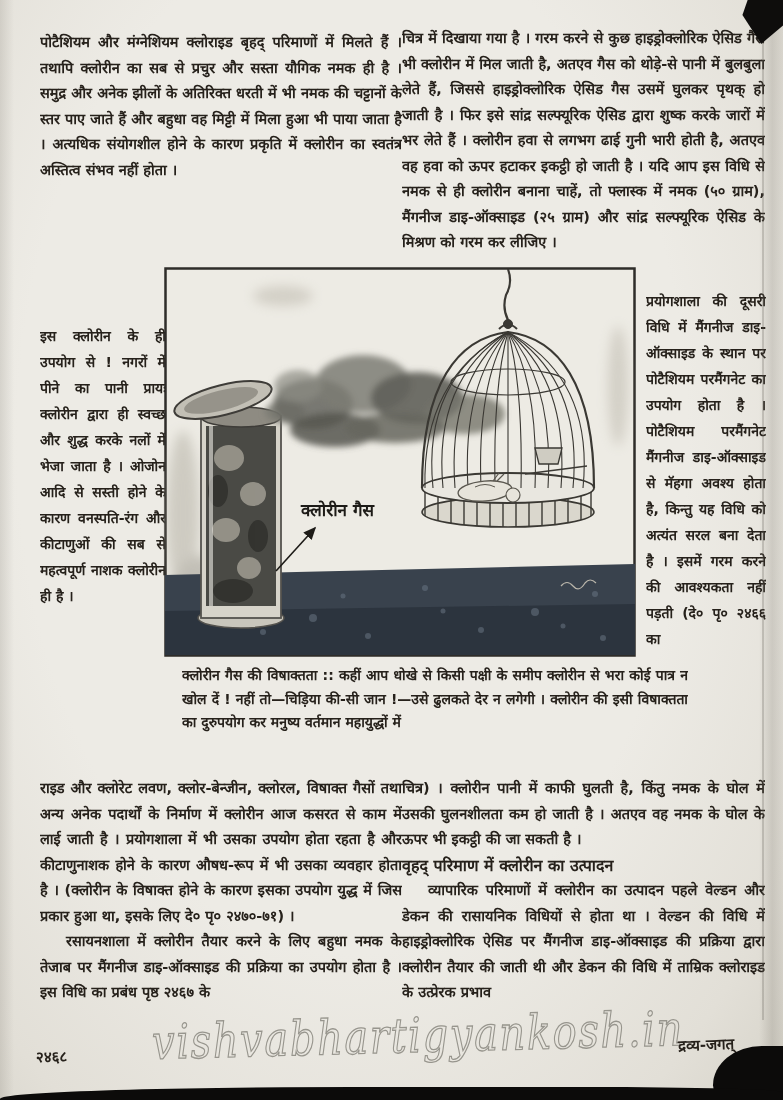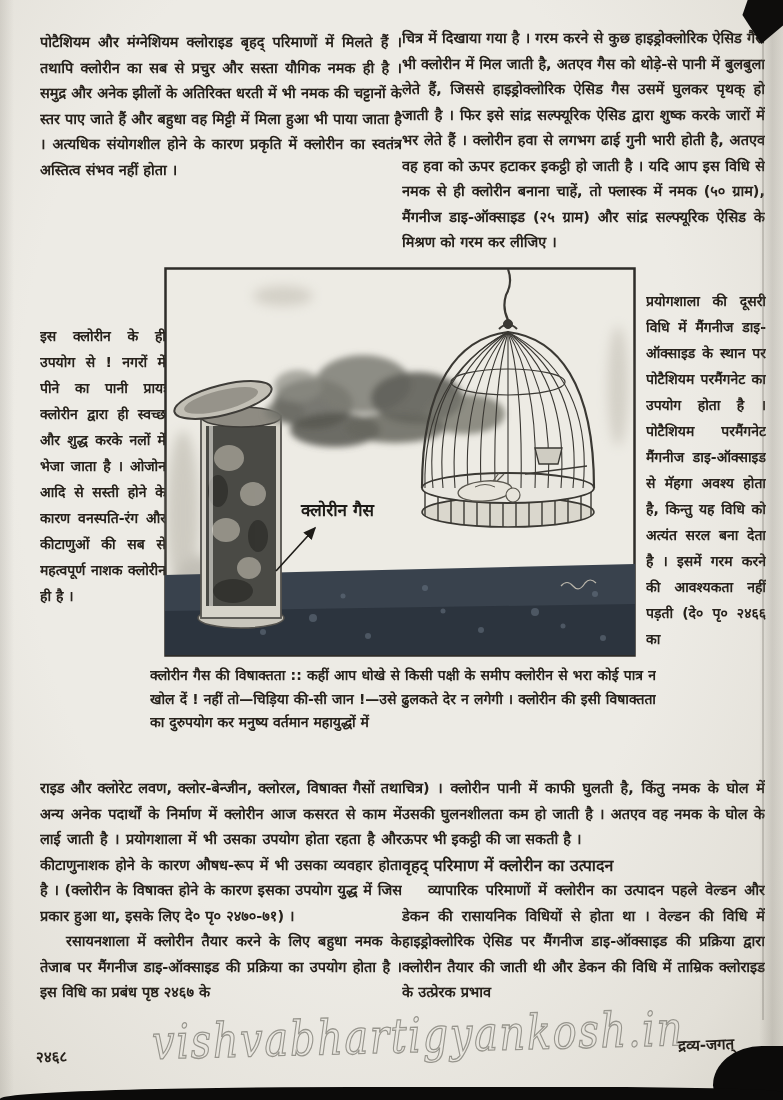--- a/index.html
+++ b/index.html
@@ -5,21 +5,21 @@
   html,body{margin:0;padding:0;background:#b9b6ae;}
   .page{
     position:relative;width:783px;height:1100px;overflow:hidden;
     background:radial-gradient(ellipse at 45% 40%, #edebe5 55%, #e2dfd7 85%, #d6d3c9 100%);
     font-family:"DejaVu Sans", sans-serif;color:#26211b;
   }
   .tblock{position:absolute;text-align:justify;font-size:14.5px;line-height:25.5px;font-weight:600;overflow:hidden;}
   .tblock p{margin:0;}
   .indent{text-indent:26px;}
   .narrow{font-size:14px;line-height:26px;}
-  .caption{font-size:14px;line-height:23.5px;font-weight:600;}
+  .caption{font-size:14px;line-height:23.5px;font-weight:600;margin-left:32px;}
   .caption .center{text-align:center;}
   .heading{text-align:left;font-size:16px;font-weight:bold;margin:10px 0 8px 0;text-indent:0;}
   .pagenum{position:absolute;left:36px;top:1046px;font-size:15px;font-weight:600;transform:rotate(-1deg);}
   .runfoot{position:absolute;left:678px;top:1034px;font-size:15px;font-weight:bold;transform:rotate(-2deg);}
   .watermark{position:absolute;left:146px;top:1000px;width:546px;height:74px;transform:rotate(-1.5deg);opacity:.9;}
   
   .corner-tr{position:absolute;right:0;top:0;width:52px;height:44px;background:#0e0d0c;
     clip-path:polygon(32% 0,100% 0,100% 58%,58% 100%,22% 34%);}
   .edge-right{position:absolute;right:0;top:0;width:24px;height:100%;
     background:linear-gradient(90deg,rgba(0,0,0,0),rgba(110,105,95,.22) 55%,rgba(140,135,124,.12));}

